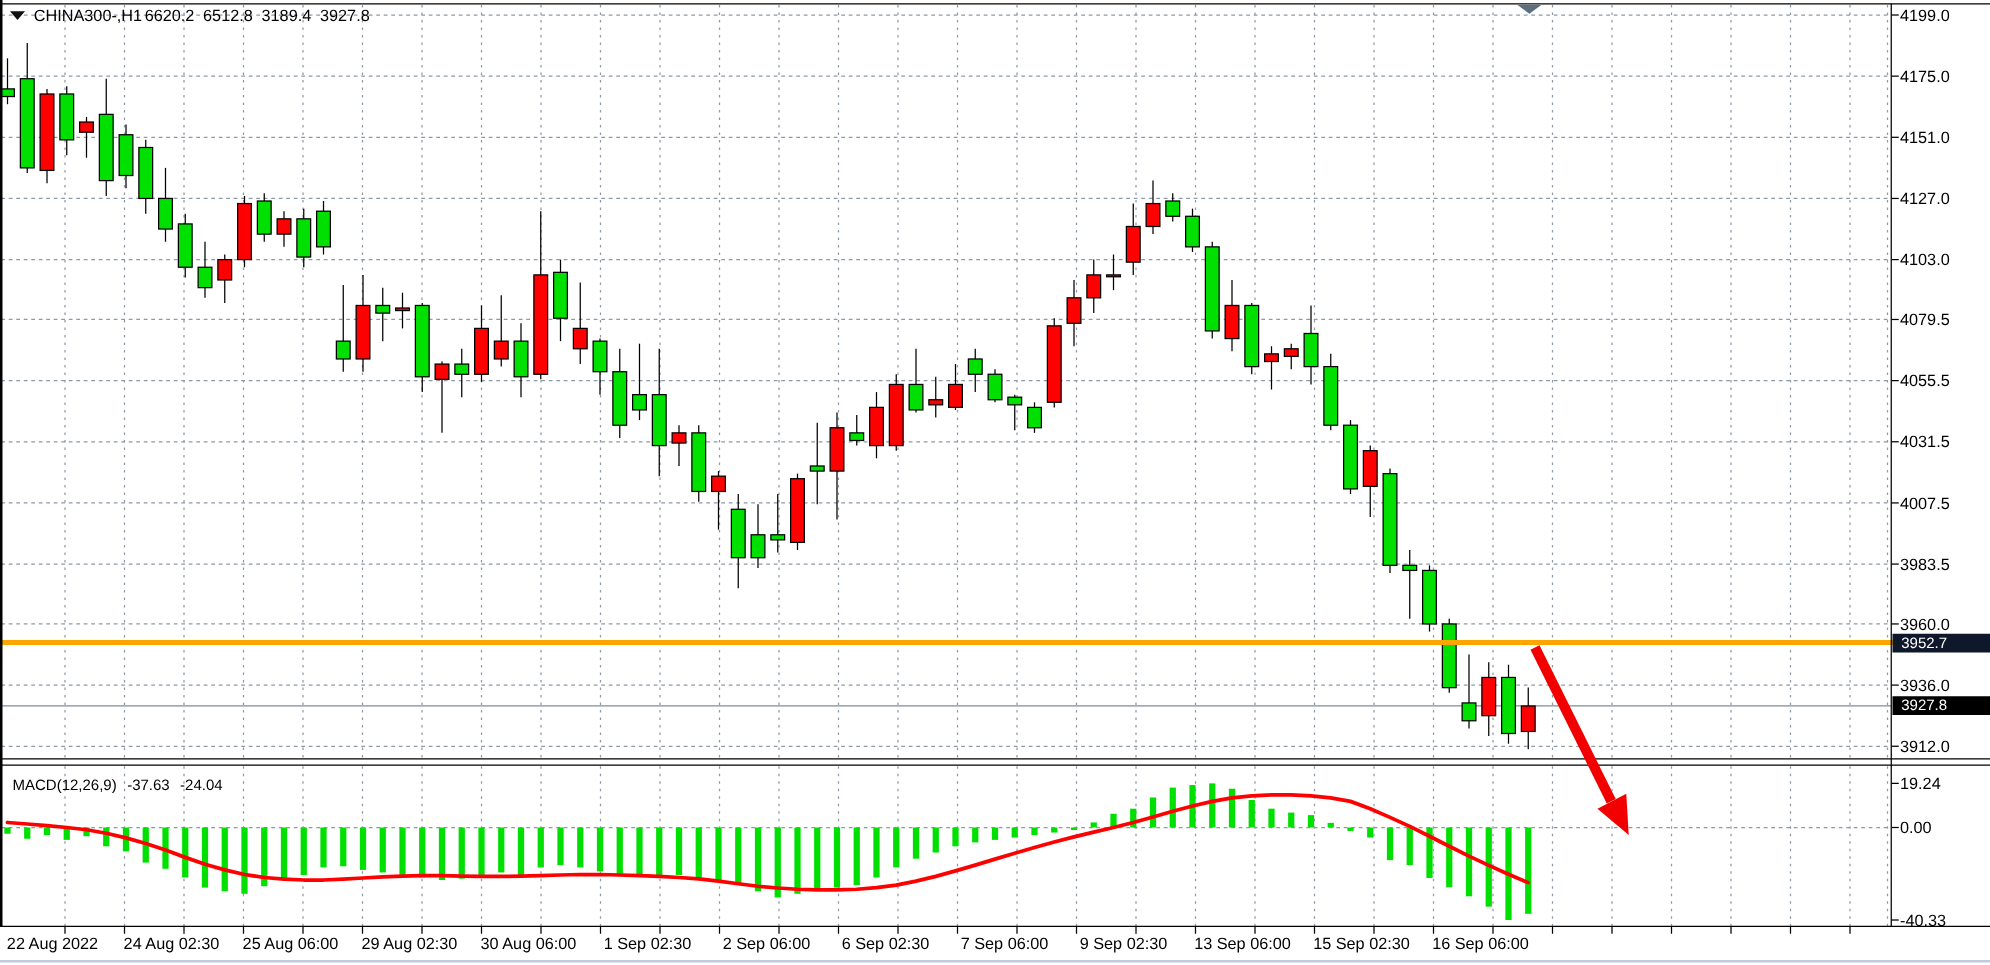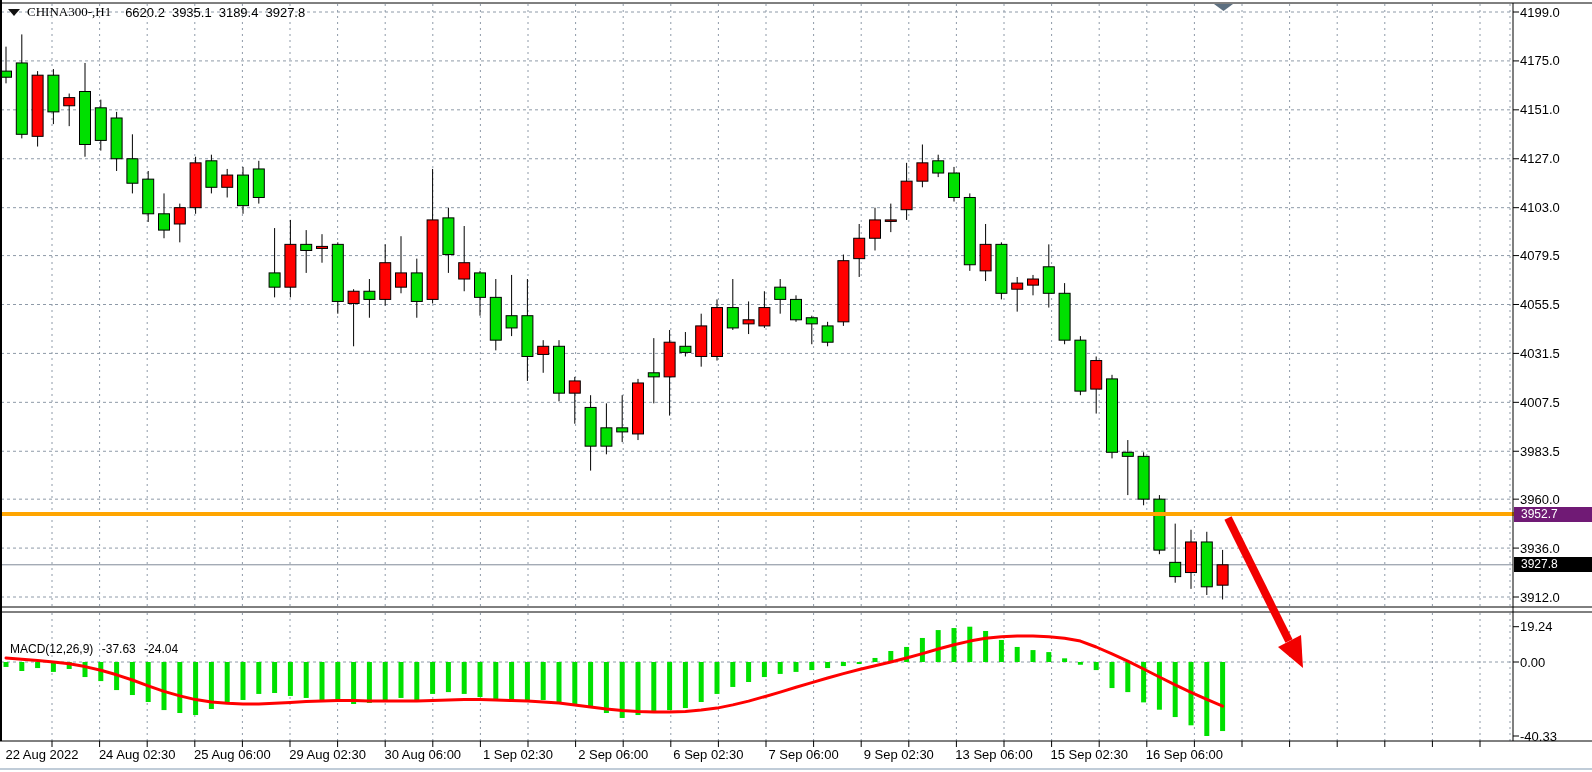--- a/index.html
+++ b/index.html
@@ -9,31 +9,31 @@
   }
   #chart-svg{position:absolute;left:0;top:0;}
   .hdr{
     position:absolute;left:8px;top:4px;height:16px;display:flex;align-items:center;
     font-size:13px;color:#000;white-space:nowrap;
   }
   .hdr .tri{
     width:0;height:0;border-left:6px solid transparent;border-right:6px solid transparent;
     border-top:7px solid #111;margin-right:7px;margin-top:1px;
   }
-  .hdr .sym{margin-right:14px;font-family:Liberation Serif, serif;}
+  .hdr .sym{margin-right:2px;}
   .hdr .v{margin-right:7px;}
   .macd-hdr{
-    position:absolute;left:10px;top:642px;font-size:12px;color:#000;white-space:nowrap;
+    position:absolute;left:10px;top:621px;font-size:12px;color:#000;white-space:nowrap;
   }
   .macd-hdr span{margin-right:5px;}
   .tag{
     position:absolute;left:1514px;width:78px;height:15px;line-height:15px;
     font-size:12px;color:#ffffff;padding-left:7px;box-sizing:border-box;
   }
-  .tag-orange{top:507px;background:#701a75;}
+  .tag-orange{top:507px;background:#0f172a;}
   .tag-black{top:557px;background:#000000;}
 </style>
 </head>
 <body>
 
 <div class="screen">
   <svg id="chart-svg" width="1592" height="772">
       <line x1="1" y1="12" x2="1513" y2="12" stroke="#8e9aa8" stroke-width="1" stroke-dasharray="3 3"></line>
       <line x1="1" y1="60.9198606271777" x2="1513" y2="60.9198606271777" stroke="#8e9aa8" stroke-width="1" stroke-dasharray="3 3"></line>
       <line x1="1" y1="109.8397212543554" x2="1513" y2="109.8397212543554" stroke="#8e9aa8" stroke-width="1" stroke-dasharray="3 3"></line>
@@ -434,21 +434,21 @@
       <text x="1184.4" y="759" font-size="13" fill="#000" text-anchor="middle" font-family="&quot;Liberation Sans&quot;,&quot;DejaVu Sans&quot;,sans-serif">16 Sep 06:00</text>
       <polygon points="1214,4 1233,4 1223.5,11" fill="#5c6f80"></polygon>
       <line x1="1228" y1="518" x2="1289" y2="641" stroke="#f20000" stroke-width="8"></line>
       <polygon points="1303,668 1301,635 1278,647" fill="#f20000"></polygon>
     </svg>
 
   <div class="hdr">
     <span class="tri"></span>
     <span class="sym">CHINA300-,H1</span>
     <span class="v">6620.2</span>
-    <span class="v">3935.1</span>
+    <span class="v">6512.8</span>
     <span class="v">3189.4</span>
     <span class="v">3927.8</span>
   </div>
 
   <div class="macd-hdr">
     <span>MACD(12,26,9)</span>
     <span>-37.63</span>
     <span>-24.04</span>
   </div>
 

